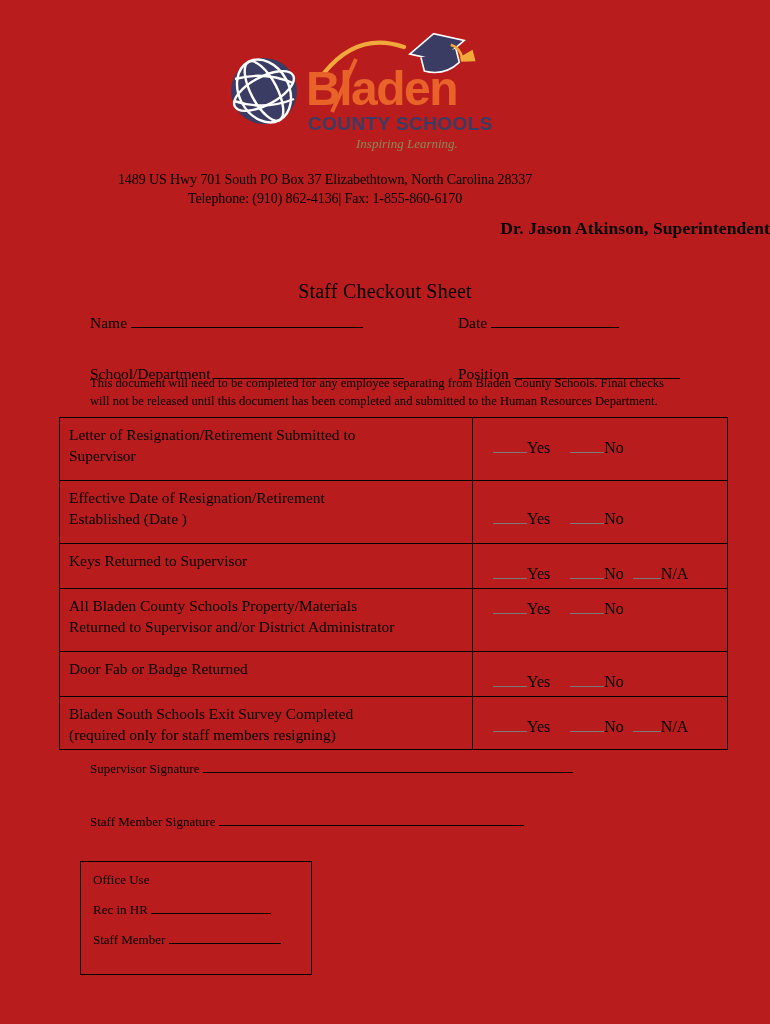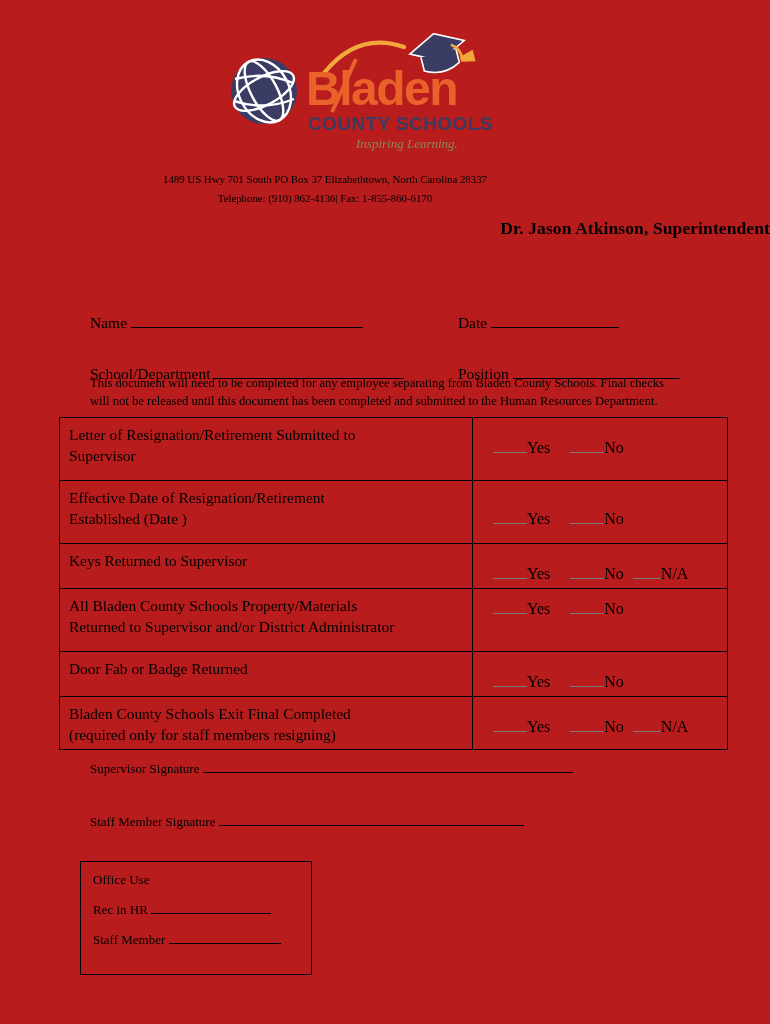--- a/index.html
+++ b/index.html
@@ -30,21 +30,21 @@
   }
   .logo-svg { display: block; width: 270px; height: 122px; }
 
   
   .addr {
     position: absolute;
     left: 0;
     top: 170px;
     width: 650px;
     text-align: center;
-    font-size: 11px;
+    font-size: 14px;
     line-height: 19px;
     letter-spacing: -0.1px;
   }
   .addr div { white-space: nowrap; }
 
   .supt {
     position: absolute;
     left: 0;
     top: 218px;
     width: 770px;
@@ -218,20 +218,21 @@
     </svg>
   </div>
 
   <div class="addr">
     <div>1489 US Hwy 701 South PO Box 37 Elizabethtown, North Carolina 28337</div>
     <div>Telephone: (910) 862-4136| Fax: 1-855-860-6170</div>
   </div>
 
   <div class="supt">Dr. Jason Atkinson, Superintendent</div>
 
+  <div class="sheet-title">Staff Checkout Sheet</div>
 
   <div class="field-row r1">
     <span class="col-left">
       <span class="fld-label">Name</span>
       <span class="fld-rule" style="width:232px"></span>
     </span>
     <span class="col-right">
       <span class="fld-label">Date</span>
       <span class="fld-rule" style="width:128px"></span>
     </span>
@@ -295,21 +296,21 @@
         <td class="item">
           <span>Door Fab or Badge Returned</span>
         </td>
         <td class="ans ans-mid">
           <span class="blank b4"></span><span>Yes</span><span class="gap-sm"></span><span class="blank b4"></span><span>No</span>
         </td>
       </tr>
 
       <tr class="r-short">
         <td class="item">
-          <span>Bladen County Schools Exit Final Completed</span><br>
+          <span>Bladen South Schools Exit Survey Completed</span><br>
           <span>(required only for staff members resigning)</span>
         </td>
         <td class="ans ans-mid">
           <span class="blank b4"></span><span>Yes</span><span class="gap-sm"></span><span class="blank b4"></span><span>No</span><span class="gap-xs"></span><span class="blank b3"></span><span>N/A</span>
         </td>
       </tr>
     </tbody>
   </table>
 
   <div class="sig s1">

